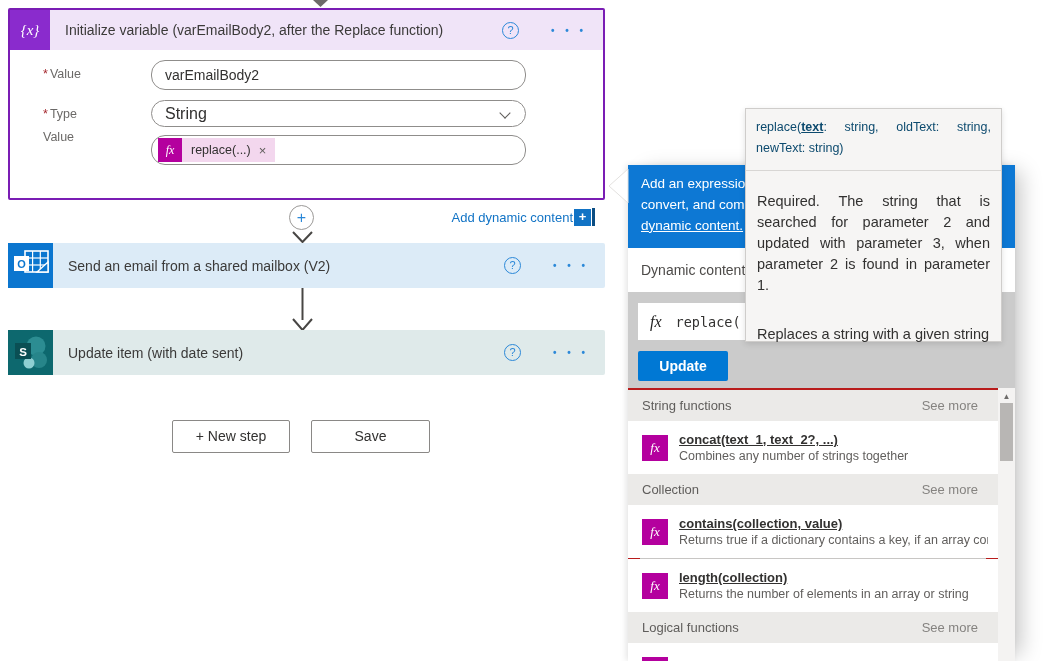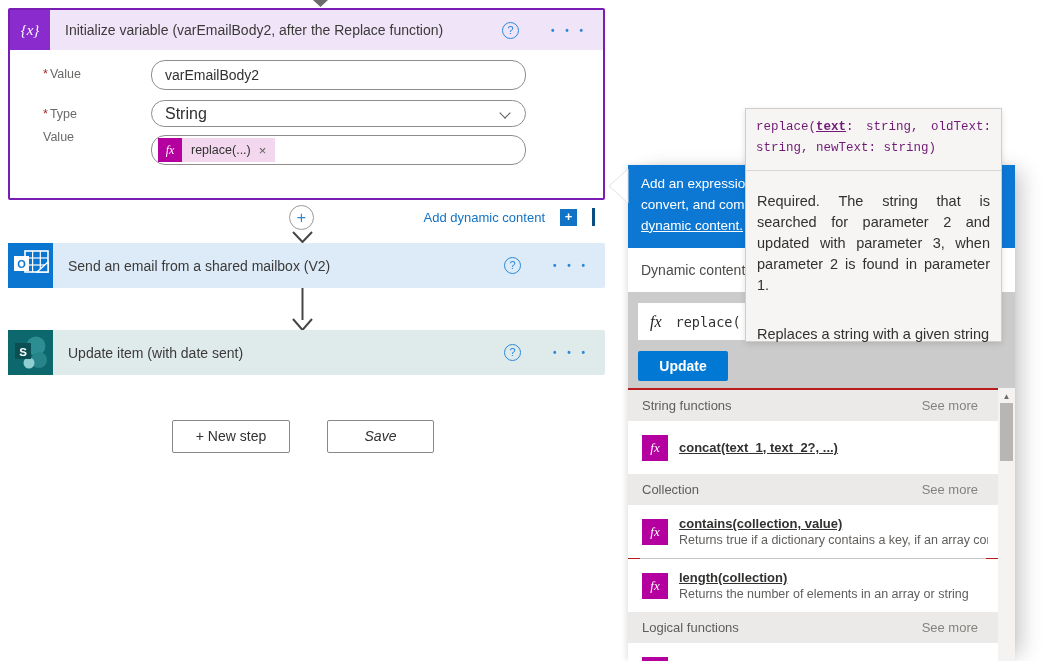--- a/index.html
+++ b/index.html
@@ -25,21 +25,21 @@
   .tbox { position:absolute; left:141px; width:375px; background:#fff; border:1px solid #8f8d8b;
     border-radius:14px; font-size:14px; color:#323130; display:flex; align-items:center; padding-left:13px; }
   .chev { width:8px; height:8px; border-right:1.5px solid #5f5d5b; border-bottom:1.5px solid #5f5d5b;
     transform:rotate(45deg); position:absolute; right:16px; top:8px; }
   .chip { display:flex; align-items:center; height:24px; }
   .chip-fx { width:24px; height:24px; background:#b4009e; color:#fff; text-align:center; line-height:24px;
     font-size:12px; font-style:italic; font-family:"Liberation Serif", serif; }
   .chip-body { height:24px; background:#f3d7ee; display:flex; align-items:center; padding:0 9px;
     font-size:12.5px; color:#323130; gap:8px; }
   .chip-x { color:#5f5d5b; font-size:13px; }
-  .adc-row { position:absolute; right:8px; top:158px; display:flex; align-items:center; gap:15px; }
+  .adc-row { position:absolute; right:8px; top:158px; display:flex; align-items:center; gap:1px; }
   .adc-link { color:#1173c5; font-size:13px; }
   .adc-plus { width:17px; height:17px; background:#1173c5; color:#fff; font-size:13px; line-height:16px;
     text-align:center; font-weight:bold; }
   .adc-caret { width:3px; height:18px; background:#0b4d83; }
 
   #card2 { top:243px; height:45px; background:#dcebf7; }
   #card3 { top:330px; height:45px; background:#dfeaea; }
   .tile { width:45px; height:45px; flex:0 0 auto; position:relative; }
   #tile-outlook { background:#0b76cf; }
   #tile-sp { background:#0d686e; }
@@ -47,21 +47,21 @@
   
   #plus-circle { position:absolute; left:289px; top:205px; width:25px; height:25px; border-radius:50%;
     background:#fff; border:1px solid #9b9997; color:#2b88d8; font-size:16px; text-align:center; line-height:23px; }
   .conn { position:absolute; }
   #top-arrow { left:313px; top:0; }
 
   
   .btn { position:absolute; top:420px; height:33px; background:#fff; border:1px solid #8a8886;
     font-size:14px; color:#323130; text-align:center; line-height:31px; border-radius:2px; }
   #btn-newstep { left:172px; width:118px; }
-  #btn-save { left:327px; width:107px;font-style:italic; }
+  #btn-save { left:311px; width:119px; }
 
   
   #panel { position:absolute; left:628px; top:165px; width:387px; height:496px; background:#fff;
     box-shadow:12px 0 20px -6px rgba(0,0,0,.22), -2px 0 6px rgba(0,0,0,.10); }
   #beak { position:absolute; left:-19px; top:4px; }
   #banner { height:83px; background:#0d78d4; color:#fff; font-size:13.5px; line-height:1.55;
     padding:9px 0 0 13px; }
   #banner .lnk { text-decoration:underline; }
   #tabbar { height:44px; background:#fff; display:flex; align-items:center; padding-left:13px;
     font-size:14px; color:#4c4a48; }
@@ -86,21 +86,21 @@
   .fitem .fdesc { font-size:12.5px; color:#605e5c; white-space:nowrap; margin-top:2px; }
   .fdivider { height:1px; background:#c8c6c4; margin:0 12px; }
 
   #scrollbar { position:absolute; right:0; top:223px; width:17px; height:273px; background:#f4f3f2; }
   #scroll-up { text-align:center; font-size:8px; color:#6d6b69; padding-top:4px; }
   #scroll-thumb { position:absolute; left:2px; top:15px; width:13px; height:58px; background:#b8b6b4; }
 
   
   #tooltip { position:absolute; left:745px; top:108px; width:257px; height:234px; background:#f6f5f4;
     border:1px solid #cfcdcb; z-index:20; box-shadow:0 2px 6px rgba(0,0,0,.12); }
-  #tt-sig { font-family:Liberation Mono, monospace; font-size:12.5px; color:#701a75;
+  #tt-sig { font-family:Liberation Sans, sans-serif; font-size:12.5px; color:#0c4a6e;
     padding:8px 10px 10px 10px; line-height:1.7; border-bottom:1px solid #d8d6d4; text-align:justify; }
   #tt-sig .param { text-decoration:underline; font-weight:bold; }
   #tt-body { padding:20px 11px 0 11px; font-size:14.5px; color:#323130; line-height:1.45; text-align:justify; }
   #tt-summary { padding:0 11px; margin-top:30px; font-size:14.5px; color:#323130; }
 
   svg { display:block; }
 </style>
 </head>
 <body>
 
@@ -227,20 +227,21 @@
     <div id="funclist">
 
       <div class="sect-hdr" style="margin-top:2px;">
         <span class="sh-title">String functions</span>
         <span class="sh-more">See more</span>
       </div>
       <div class="fitem">
         <div class="fx-sq">fx</div>
         <div class="ftxt">
           <div class="fsig">concat(text_1, text_2?, ...)</div>
+          <div class="fdesc">Combines any number of strings together</div>
         </div>
       </div>
 
       <div class="sect-hdr">
         <span class="sh-title">Collection</span>
         <span class="sh-more">See more</span>
       </div>
       <div class="fitem">
         <div class="fx-sq">fx</div>
         <div class="ftxt">

